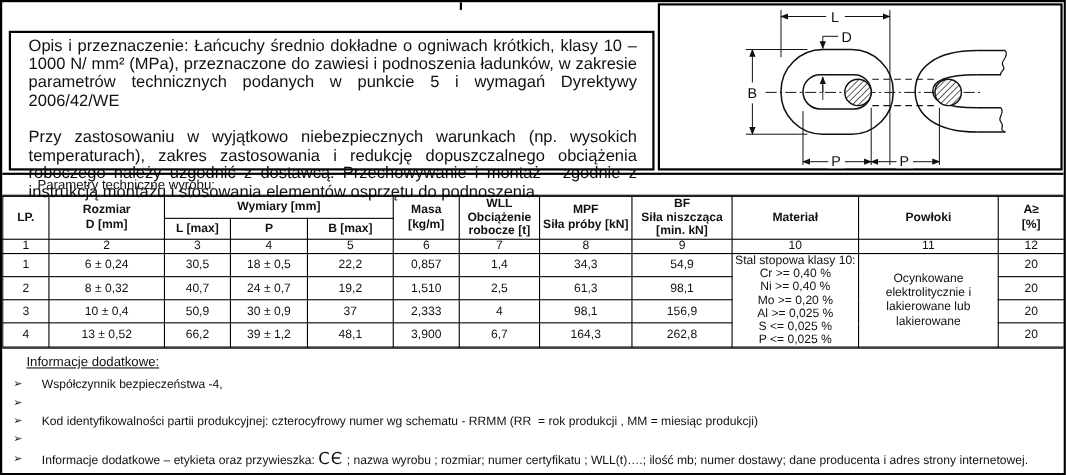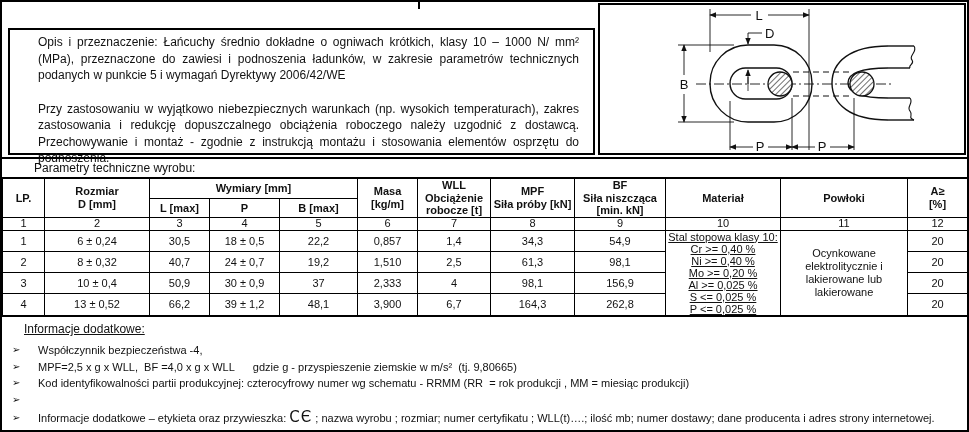--- a/index.html
+++ b/index.html
@@ -5,40 +5,40 @@
   html,body{margin:0;padding:0;background:#e8e8e8;}
   #page{position:relative;width:969px;height:432px;background:#fff;color:#111;
         font-family:"Liberation Sans",sans-serif;box-sizing:border-box;
         border:2px solid #000;overflow:hidden;}
   .abs{position:absolute;}
   
   #top-tick{left:416px;top:0;width:2px;height:7px;background:#000;}
   
   #desc-box{left:6px;top:26px;width:587px;height:127px;border:2px solid #000;
             box-sizing:border-box;padding:4px 14px 0 16px;}
-  #desc-box p{margin:0 0 17px 12px;font-size:12px;line-height:16.5px;text-align:justify;}
+  #desc-box p{margin:0 0 17px 0;font-size:15px;line-height:16.5px;text-align:justify;}
   
   #diagram-box{left:596px;top:1px;width:368px;height:152px;border:2px solid #000;
                box-sizing:border-box;background:#fff;}
   #diagram-box svg{display:block;width:364px;height:148px;}
   svg text{font-family:"Liberation Sans",sans-serif;font-size:13px;fill:#111;}
   
   #params-title{left:0;top:155px;width:965px;height:21px;border-top:2px solid #000;
                 border-bottom:1px solid #000;box-sizing:border-box;
                 font-size:12px;line-height:19px;padding-left:32px;}
   
   #spec-table{left:0;top:176px;width:965px;border-collapse:collapse;table-layout:fixed;}
   #spec-table th,#spec-table td{border:1px solid #000;padding:0 1px;text-align:center;
                 vertical-align:middle;font-size:11px;overflow:hidden;}
   #spec-table th{font-weight:bold;line-height:12.5px;}
   tr.h1{height:20px;} tr.h2{height:18px;}
   tr.nums{height:13px;} tr.nums td{font-size:10px;line-height:11px;}
   tr.data{height:21px;}
   td.material-cell{font-size:10px;line-height:12px;padding:1px 0;}
-  td.material-cell span{display:block;text-decoration:underline;}
+  td.material-cell span{display:block;}
   td.coating-cell{font-size:11px;line-height:13px;padding:0 10px;margin-top:44px;}
   
   #notes-box{left:0;top:314px;width:965px;height:114px;border-top:1px solid #000;
              box-sizing:border-box;padding-top:3px;}
   .notes-heading{margin:2px 0 7px 22px;font-size:12px;text-decoration:underline;}
   .note{display:flex;align-items:flex-start;margin:0 6px 2px 10px;font-size:11px;line-height:14.5px;}
   .note .bullet{flex:0 0 26px;font-size:10px;line-height:14.5px;}
   .note-text{white-space:pre-wrap;}
   .note b,.note .bold{font-weight:bold;}
   .ce{font-family:"DejaVu Sans",sans-serif;font-size:15px;letter-spacing:1px;line-height:12px;text-align:center;}
@@ -260,21 +260,20 @@
   <div class="abs" id="notes-box">
     <div class="notes-heading">Informacje dodatkowe:</div>
 
     <div class="note">
       <span class="bullet">➢</span>
       <span class="note-text">Współczynnik bezpieczeństwa -4,</span>
     </div>
 
     <div class="note">
       <span class="bullet">➢</span>
-      <span class="note-text">MPF=2,5 x g x WLL,  BF =4,0 x g x WLL      gdzie g - przyspieszenie ziemskie w m/s²  (tj. 9,80665)</span>
     </div>
 
     <div class="note">
       <span class="bullet">➢</span>
       <span class="note-text">Kod identyfikowalności partii produkcyjnej: czterocyfrowy numer wg schematu - RRMM (RR  = rok produkcji , MM = miesiąc produkcji)</span>
     </div>
 
     <div class="note">
       <span class="bullet">➢</span>
     </div>

